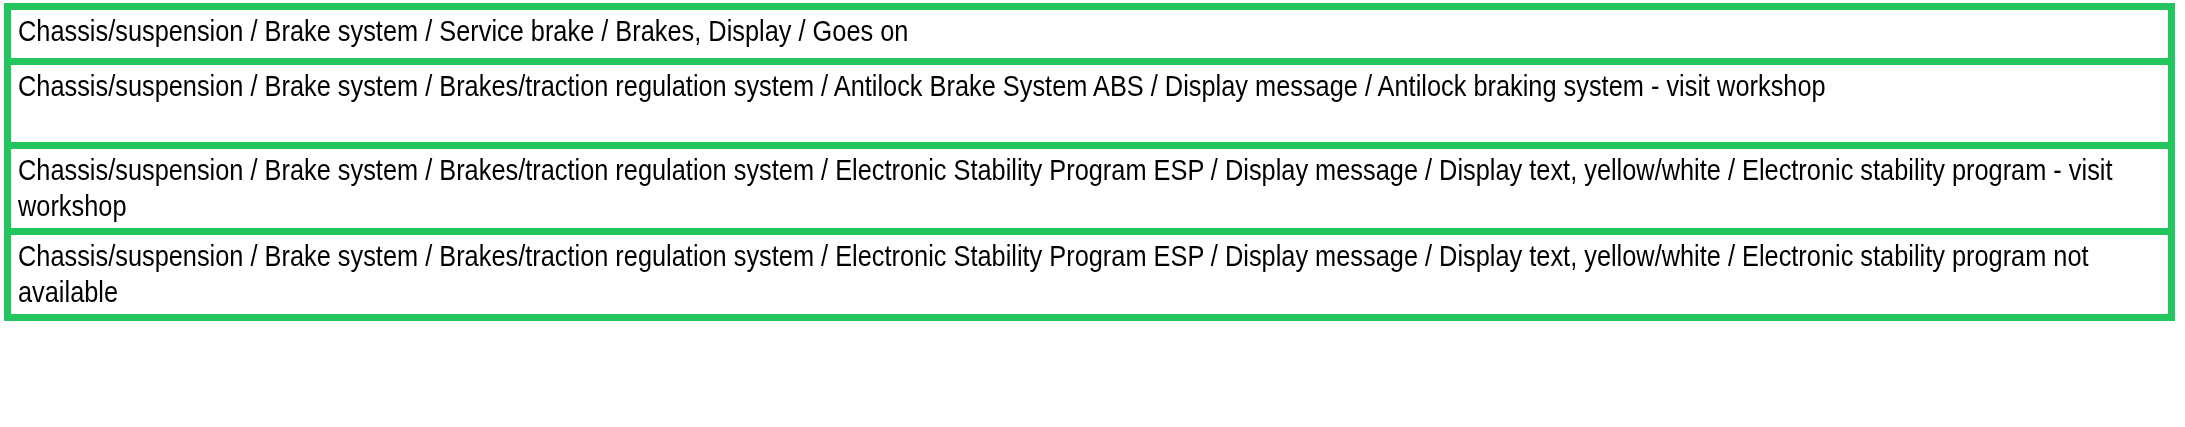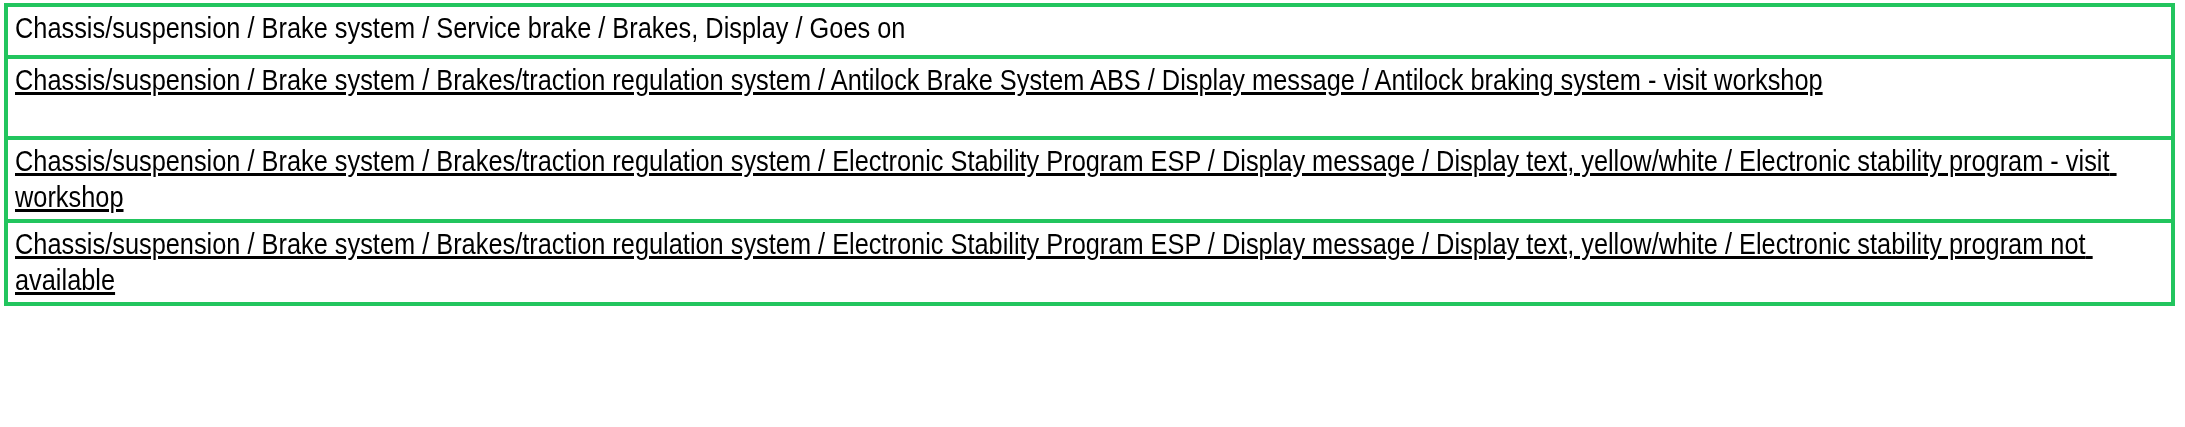--- a/index.html
+++ b/index.html
@@ -35,21 +35,21 @@
     table-layout: fixed;
     border: 3px solid #000000;
     background: #ffffff;
   }
 
   .fault-table tr {
     background: #ffffff;
   }
 
   .fault-row-cell {
-    border: 4px solid #22c55e;
+    border: 7px solid #22c55e;
     background: #ffffff;
     padding: 3px 6px 4px 7px;
     vertical-align: top;
     text-align: left;
   }
 
   
   .path-text {
     display: block;
     font-family: "Liberation Sans", sans-serif;
@@ -64,21 +64,20 @@
     width: 118%;
     -webkit-font-smoothing: none;
   }
 
   
   .row-single .fault-row-cell {
     height: 41px;
   }
   .row-double .fault-row-cell {
     height: 70px;
-    text-decoration: underline;
   }
 </style>
 </head>
 <body>
 
 <div class="sheet">
 
   <table class="fault-table">
     <tbody>
 

